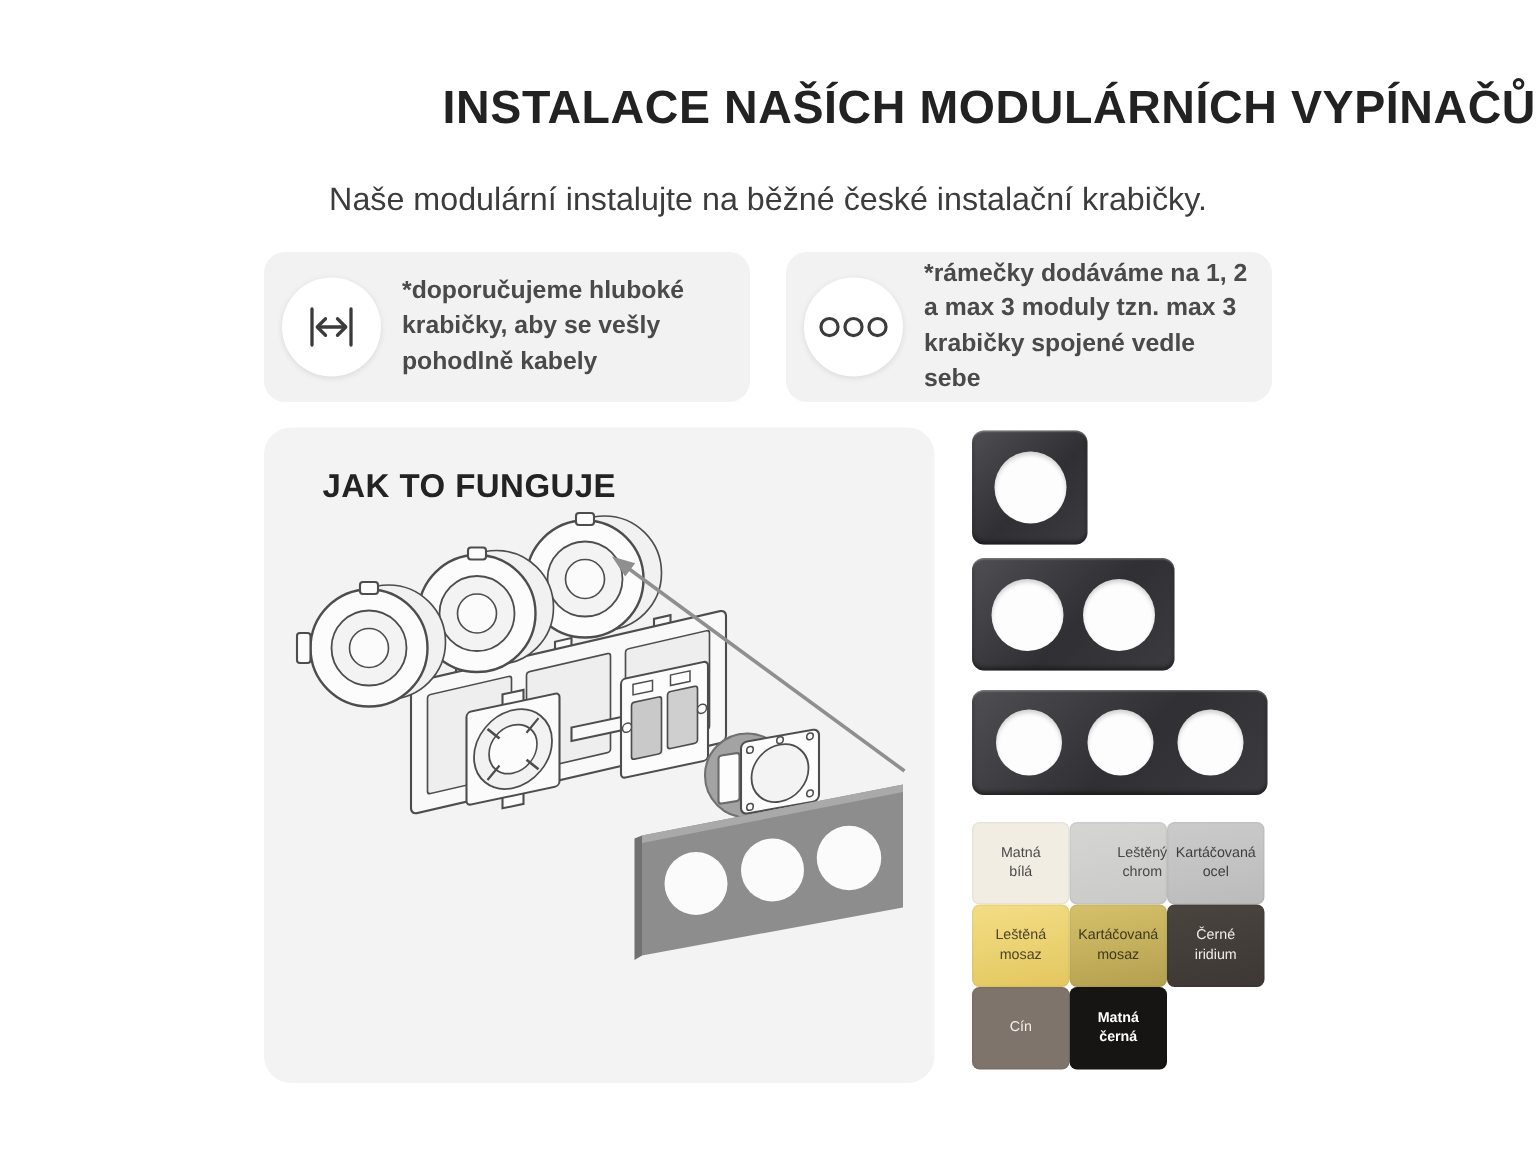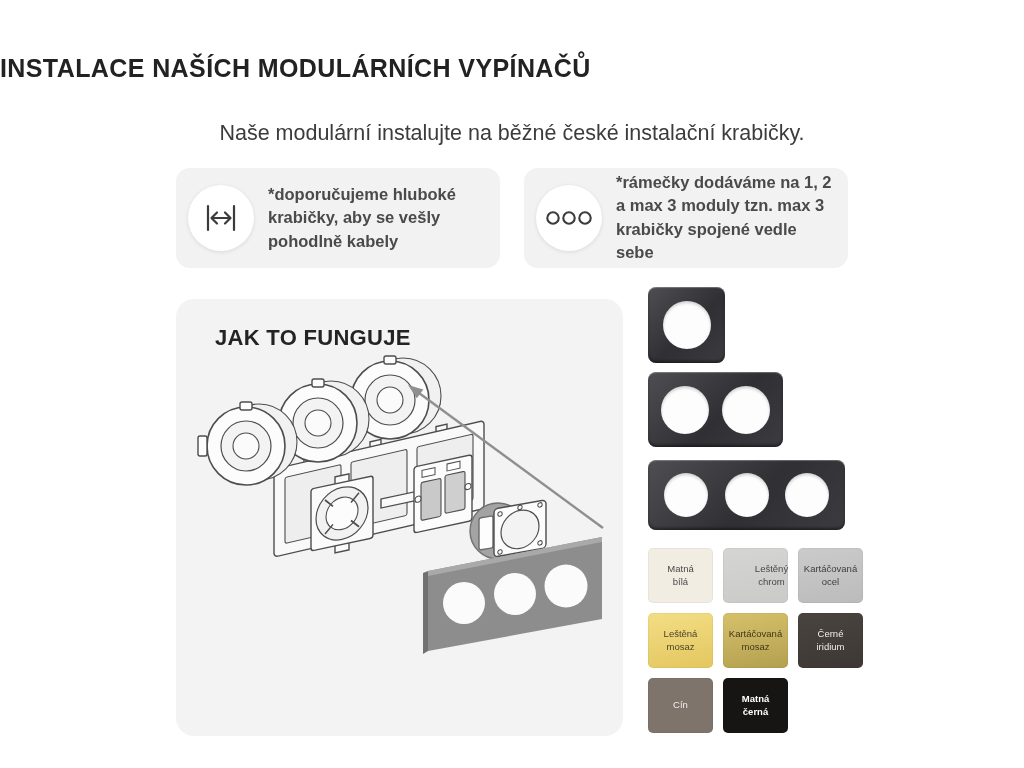--- a/index.html
+++ b/index.html
@@ -1,51 +1,51 @@
 <!DOCTYPE html>
 <html lang="cs"><head>
 <meta charset="utf-8">
 <style>
   html,body{margin:0;padding:0;background:#fff;}
   .canvas{position:relative;width:1024px;height:768px;background:#ffffff;overflow:hidden;
           font-family:"Liberation Sans",sans-serif;color:#232323;}
 
-  .title{position:absolute;top:54px;left:0;right:0;text-align:left;
-         font-size:25px;font-weight:800;letter-spacing:.4px;color:#222;}
+  .title{position:absolute;top:54px;left:0;right:0;text-align:right;
+         font-size:31px;font-weight:800;letter-spacing:.4px;color:#222;}
   .subtitle{position:absolute;top:121px;left:0;right:0;text-align:center;
             font-size:21.5px;font-weight:400;color:#3c3c3c;}
 
   .note-card{position:absolute;top:168px;width:324px;height:100px;background:#f2f2f3;border-radius:14px;font-weight:bold;}
   .note-card.left{left:176px;}
   .note-card.right{left:524px;}
   .note-icon{position:absolute;left:12px;top:17px;width:66px;height:66px;border-radius:50%;
              background:#fff;box-shadow:0 1px 4px rgba(0,0,0,.10);
              display:flex;align-items:center;justify-content:center;}
   .note-text{position:absolute;left:92px;right:12px;top:50%;transform:translateY(-50%);
              font-size:16.5px;line-height:1.42;color:#4a4a4a;white-space:pre-line;}
 
-  .panel{position:absolute;left:176px;top:299px;width:447px;height:437px;
+  .panel{position:absolute;left:176px;top:285px;width:447px;height:437px;
          background:#f3f3f4;border-radius:18px;}
   .panel-heading{position:absolute;left:39px;top:26px;font-size:22px;font-weight:800;
                  letter-spacing:.3px;color:#232323;}
   .illustration{position:absolute;left:0;top:0;width:447px;height:436px;}
 
   .frame{position:absolute;border-radius:8px;
          background:linear-gradient(135deg,#4e4e53 0%,#303034 55%,#3b3b40 100%);
          box-shadow:inset 0 1px 1px rgba(255,255,255,.28), inset 0 -2px 3px rgba(0,0,0,.45);
          display:flex;align-items:center;justify-content:space-evenly;}
   .frame-1{left:648px;top:287px;width:77px;height:76px;}
   .frame-2{left:648px;top:372px;width:135px;height:75px;}
   .frame-3{left:648px;top:460px;width:197px;height:70px;}
   .hole{width:48px;height:48px;border-radius:50%;background:#fdfdfd;
         box-shadow:inset 0 2px 3px rgba(0,0,0,.18);}
   .frame-3 .hole{width:44px;height:44px;}
 
   .swatches{position:absolute;left:648px;top:548px;display:grid;
-            grid-template-columns:repeat(3,65px);grid-auto-rows:55px;gap:10px;}
+            grid-template-columns:repeat(3,65px);grid-auto-rows:55px;gap:0;}
   .swatch{border-radius:5px;display:flex;align-items:center;justify-content:center;
           text-align:center;font-size:9.5px;line-height:1.3;white-space:pre-line;
           box-shadow:inset 0 0 0 1px rgba(0,0,0,.04);}
 </style>
 </head>
 <body>
 
 <div class="canvas">
 
   <div class="title">INSTALACE NAŠÍCH MODULÁRNÍCH VYPÍNAČŮ</div>

